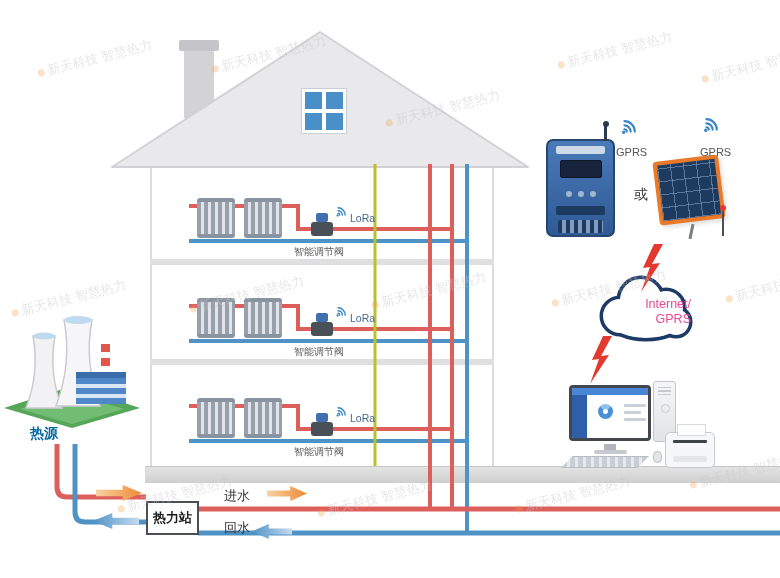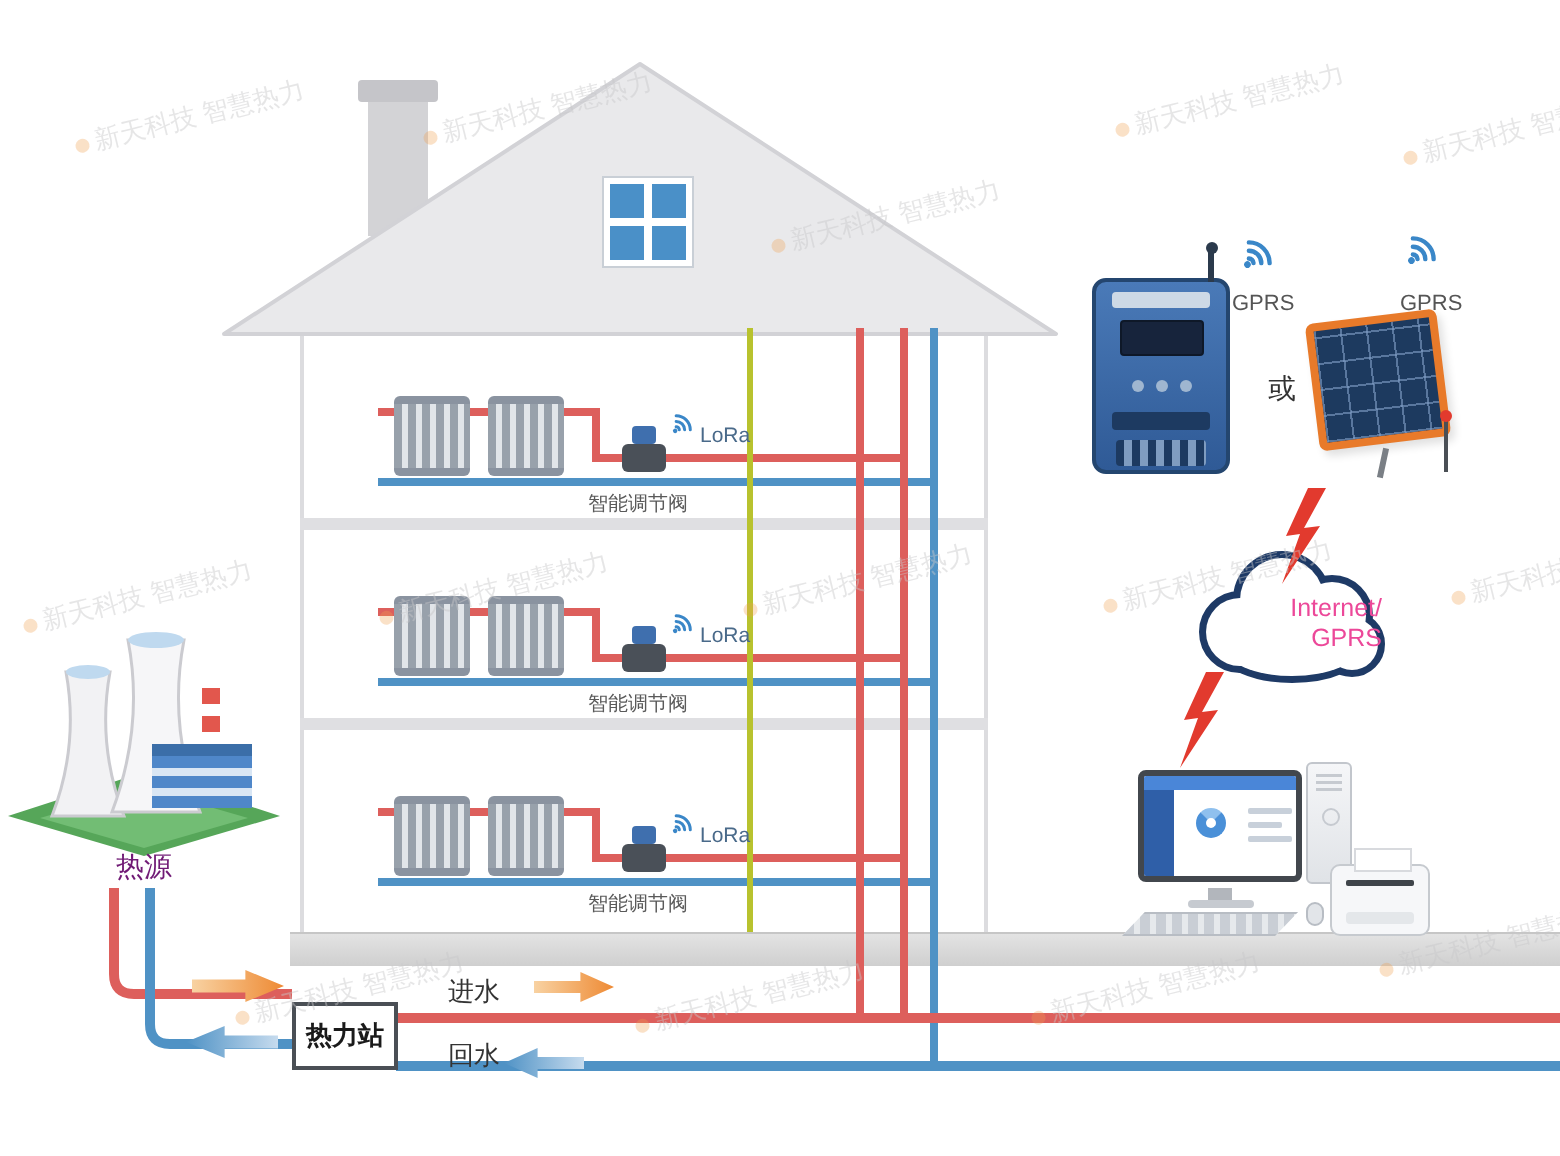--- a/index.html
+++ b/index.html
@@ -37,22 +37,22 @@
 
   .wifi { position:absolute; transform:rotate(45deg); z-index:4; }
 
   
   .lbl { position:absolute; white-space:nowrap; z-index:4; }
   .valve-lbl { font-size:10px; color:#5a5a5a; }
   .lora-lbl { font-size:10.5px; color:#4a6a8a; }
   .pipe-lbl { font-size:13px; color:#333; }
   .gprs-lbl { font-size:11px; color:#555; }
   .or-lbl { font-size:14px; color:#333; }
-  .src-label { position:absolute; left:30px; top:425px; width:56px; text-align:right;
-               font-size:14px; font-weight:normal; color:#701a75; z-index:3; }
+  .src-label { position:absolute; left:30px; top:425px; width:56px; text-align:left;
+               font-size:14px; font-weight:bold; color:#0369a1; z-index:3; }
   .station { position:absolute; left:146px; top:501px; width:53px; height:34px; background:#fff;
              border:2px solid #4a4f55; display:flex; align-items:center; justify-content:center;
              font-size:13px; font-weight:bold; color:#1a1a1a; z-index:5; }
 
   
   .ar { position:absolute; z-index:4; }
   .ar-right { background:linear-gradient(90deg,#f8d2a2,#ee8a34);
               clip-path:polygon(0 30%,58% 30%,58% 0,100% 50%,58% 100%,58% 70%,0 70%); }
   .ar-left { background:linear-gradient(90deg,#4f92c5,#c6dbee);
              clip-path:polygon(100% 30%,42% 30%,42% 0,0 50%,42% 100%,42% 70%,100% 70%); }

